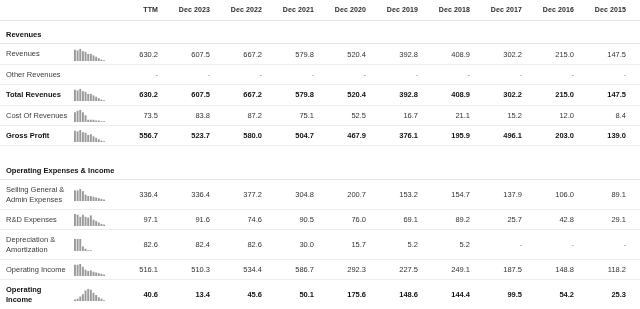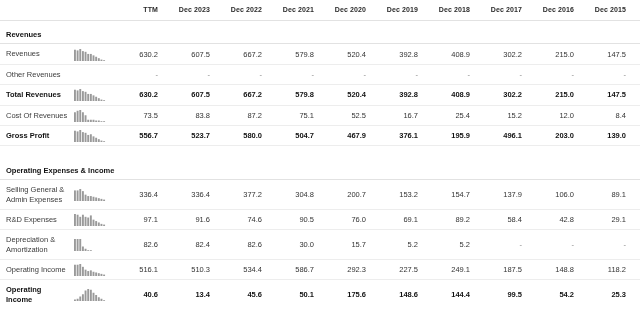--- a/index.html
+++ b/index.html
@@ -228,21 +228,21 @@
             <rect x="26.50" y="12.20" width="1.9" height="0.80"></rect>
             <rect x="29.15" y="12.20" width="1.9" height="0.80"></rect>
           </svg>
         </td>
         <td>73.5</td>
         <td>83.8</td>
         <td>87.2</td>
         <td>75.1</td>
         <td>52.5</td>
         <td>16.7</td>
-        <td>25.4</td>
+        <td>21.1</td>
         <td>15.2</td>
         <td>12.0</td>
         <td>8.4</td>
         <td>5.8</td>
       </tr>
       <tr class="data-row bold-row">
         <td class="label">Gross Profit</td>
         <td class="spark">
           <svg class="sparkline" viewBox="0 0 34 13" preserveAspectRatio="none">
             <rect x="0.00" y="1.71" width="1.9" height="11.29"></rect>
@@ -325,21 +325,21 @@
             <rect x="29.15" y="11.59" width="1.9" height="1.41"></rect>
           </svg>
         </td>
         <td>97.1</td>
         <td>91.6</td>
         <td>74.6</td>
         <td>90.5</td>
         <td>76.0</td>
         <td>69.1</td>
         <td>89.2</td>
-        <td>58.4</td>
+        <td>25.7</td>
         <td>42.8</td>
         <td>29.1</td>
         <td>19.6</td>
       </tr>
       <tr class="data-row">
         <td class="label">Depreciation &amp; Amortization</td>
         <td class="spark">
           <svg class="sparkline" viewBox="0 0 34 13" preserveAspectRatio="none">
             <rect x="0.00" y="1.00" width="1.9" height="12.00"></rect>
             <rect x="2.65" y="1.00" width="1.9" height="12.00"></rect>

